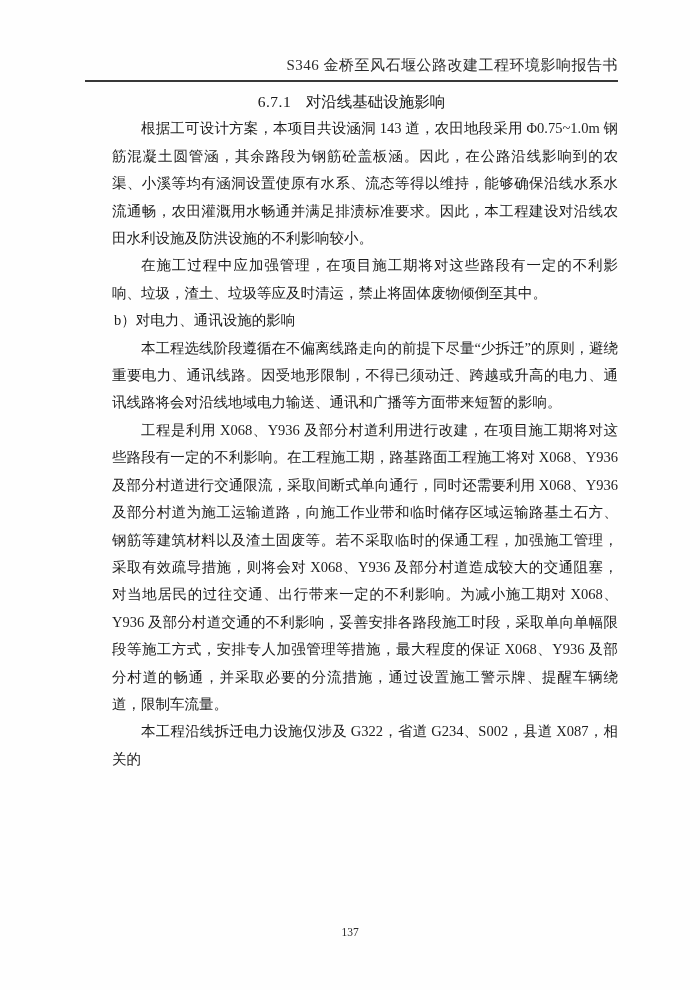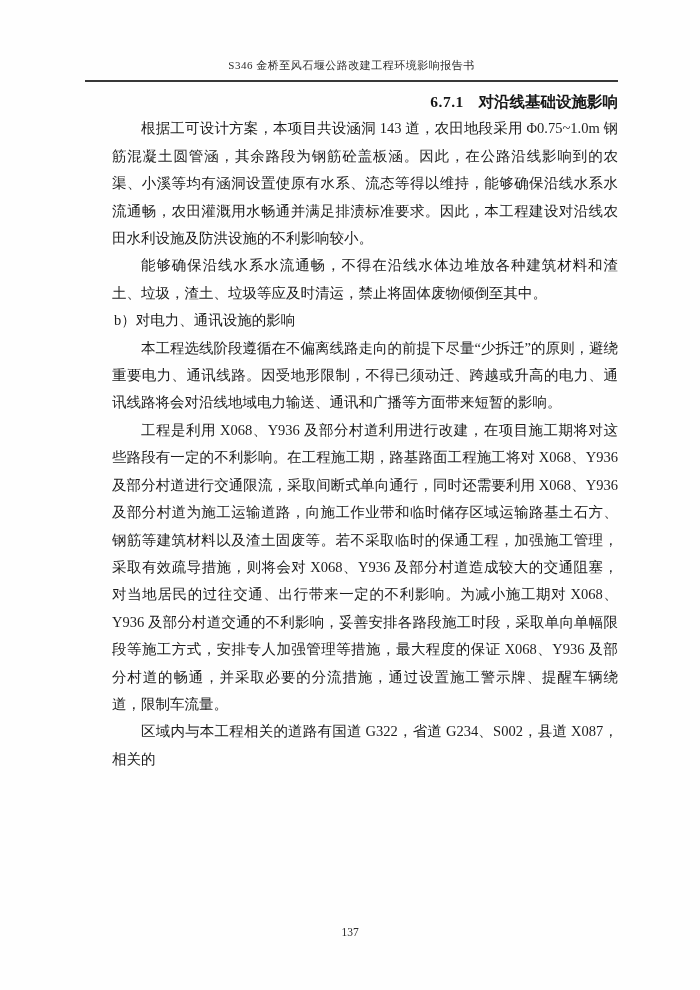--- a/index.html
+++ b/index.html
@@ -12,22 +12,22 @@
     position: relative;
     width: 700px; height: 990px;
     background: #fefefe;
     color: #1e1e1e;
     overflow: hidden;
   }
   .running-header {
     position: absolute;
     left: 85px; top: 58px;
     width: 533px;
-    text-align: center;
-    font-size: 11px;
+    text-align: right;
+    font-size: 15px;
     line-height: 15px;
     letter-spacing: 0.5px;
     color: #2a2a2a;
     padding-bottom: 5px;
   }
   .header-rule {
     position: absolute;
     left: 85px; top: 80px;
     width: 533px;
     height: 0;
@@ -37,22 +37,22 @@
     position: absolute;
     left: 85px; top: 88px;
     width: 533px;
     font-size: 14.5px;
     line-height: 27.4px;
     text-align: justify;
     color: #1c1c1c;
   }
   .heading {
     font-size: 15.5px;
-    font-weight: bold;
-    text-align: right;
+    font-weight: normal;
+    text-align: center;
     color: #161616;
   }
   .heading .h-num { margin-right: 0.95em; letter-spacing: 0.5px; }
   .subheading {
     text-indent: 2em;
     text-align: left;
   }
   .para {
     text-indent: 2em;
     margin-left: 27px;
@@ -78,29 +78,29 @@
 
   <div class="content">
 
     <h3 class="heading">
       <span class="h-num">6.7.1</span><span class="h-title">对沿线基础设施影响</span>
     </h3>
 
 
     <p class="para">根据工可设计方案，本项目共设涵洞 143 道，农田地段采用 Φ0.75~1.0m 钢筋混凝土圆管涵，其余路段为钢筋砼盖板涵。因此，在公路沿线影响到的农渠、小溪等均有涵洞设置使原有水系、流态等得以维持，能够确保沿线水系水流通畅，农田灌溉用水畅通并满足排渍标准要求。因此，本工程建设对沿线农田水利设施及防洪设施的不利影响较小。</p>
 
-    <p class="para">能够确保沿线水系水流通畅，不得在沿线水体边堆放各种建筑材料和渣土、垃圾，渣土、垃圾等应及时清运，禁止将固体废物倾倒至其中。</p>
+    <p class="para">在施工过程中应加强管理，在项目施工期将对这些路段有一定的不利影响、垃圾，渣土、垃圾等应及时清运，禁止将固体废物倾倒至其中。</p>
 
     <p class="subheading">b）对电力、通讯设施的影响</p>
 
     <p class="para">本工程选线阶段遵循在不偏离线路走向的前提下尽量“少拆迁”的原则，避绕重要电力、通讯线路。因受地形限制，不得已须动迁、跨越或升高的电力、通讯线路将会对沿线地域电力输送、通讯和广播等方面带来短暂的影响。</p>
 
 
 
     <p class="para">工程是利用 X068、Y936 及部分村道利用进行改建，在项目施工期将对这些路段有一定的不利影响。在工程施工期，路基路面工程施工将对 X068、Y936 及部分村道进行交通限流，采取间断式单向通行，同时还需要利用 X068、Y936 及部分村道为施工运输道路，向施工作业带和临时储存区域运输路基土石方、钢筋等建筑材料以及渣土固废等。若不采取临时的保通工程，加强施工管理，采取有效疏导措施，则将会对 X068、Y936 及部分村道造成较大的交通阻塞，对当地居民的过往交通、出行带来一定的不利影响。为减小施工期对 X068、Y936 及部分村道交通的不利影响，妥善安排各路段施工时段，采取单向单幅限段等施工方式，安排专人加强管理等措施，最大程度的保证 X068、Y936 及部分村道的畅通，并采取必要的分流措施，通过设置施工警示牌、提醒车辆绕道，限制车流量。</p>
 
-    <p class="para">区域内与本工程相关的道路有国道 G322，省道 G234、S002，县道 X087，相关的</p>
+    <p class="para">本工程沿线拆迁电力设施仅涉及 G322，省道 G234、S002，县道 X087，相关的</p>
 
   </div>
 
   <div class="page-footer">137</div>
 
 </div>
 
 </body></html>

